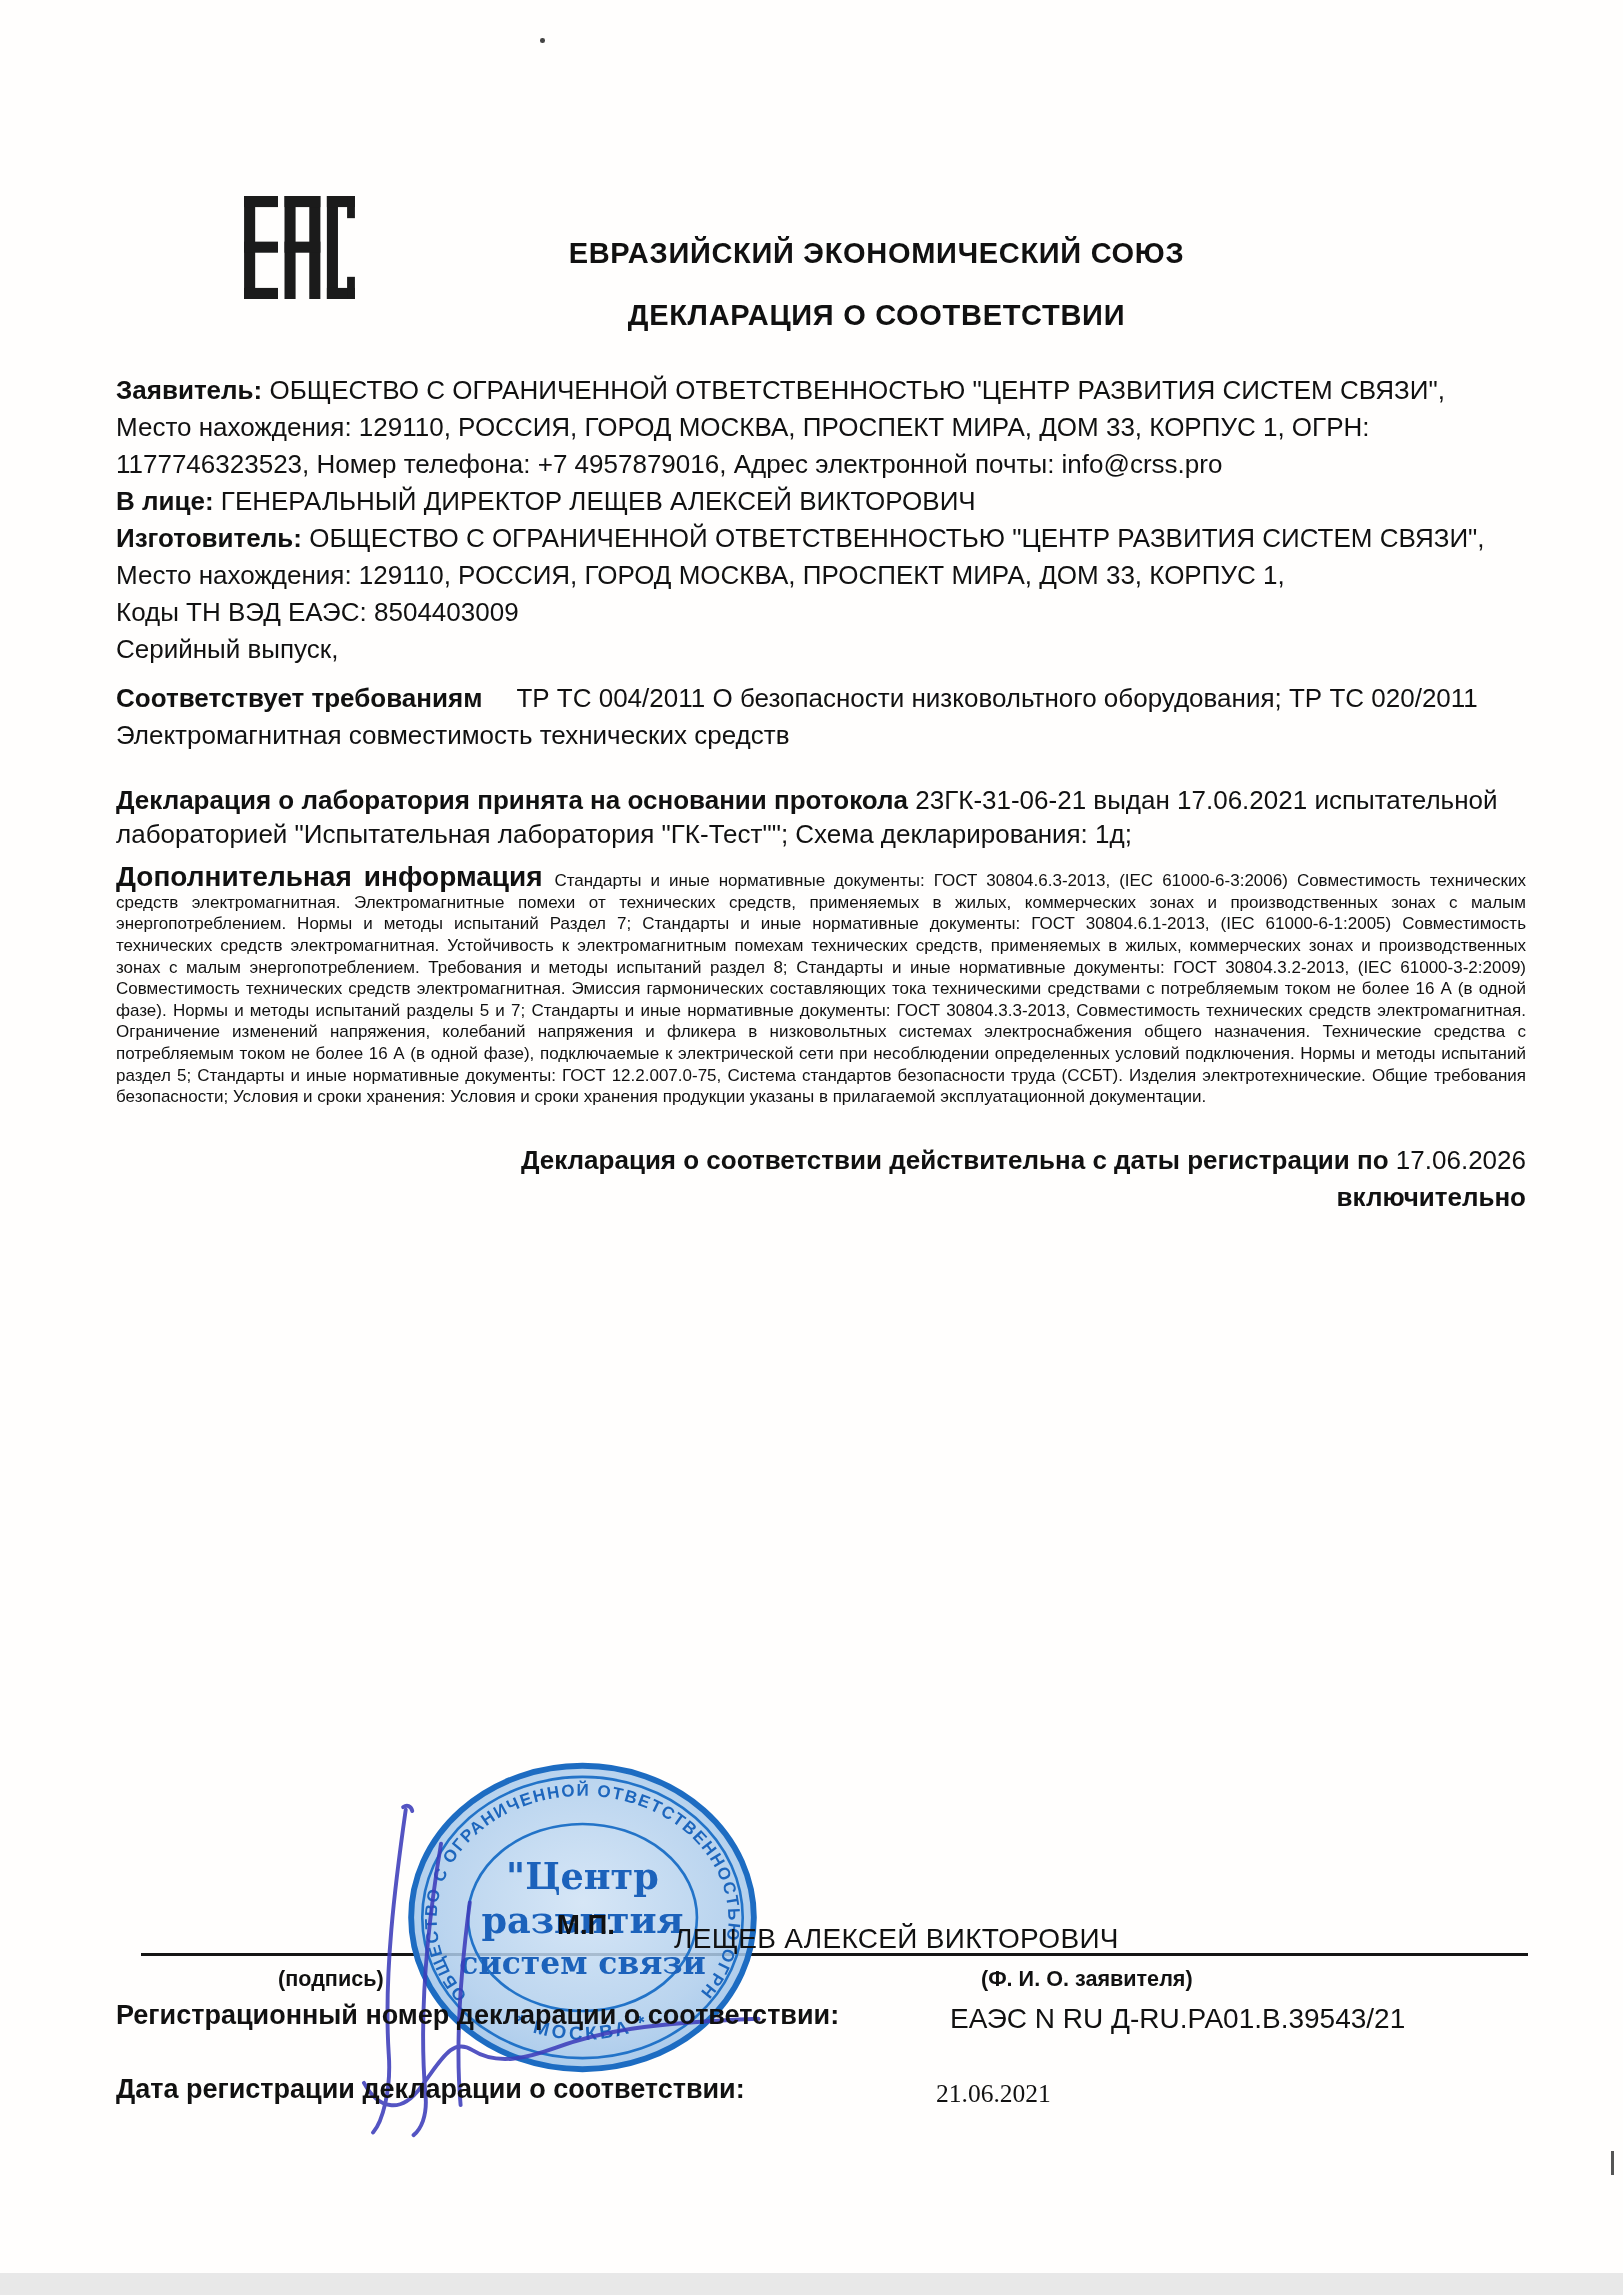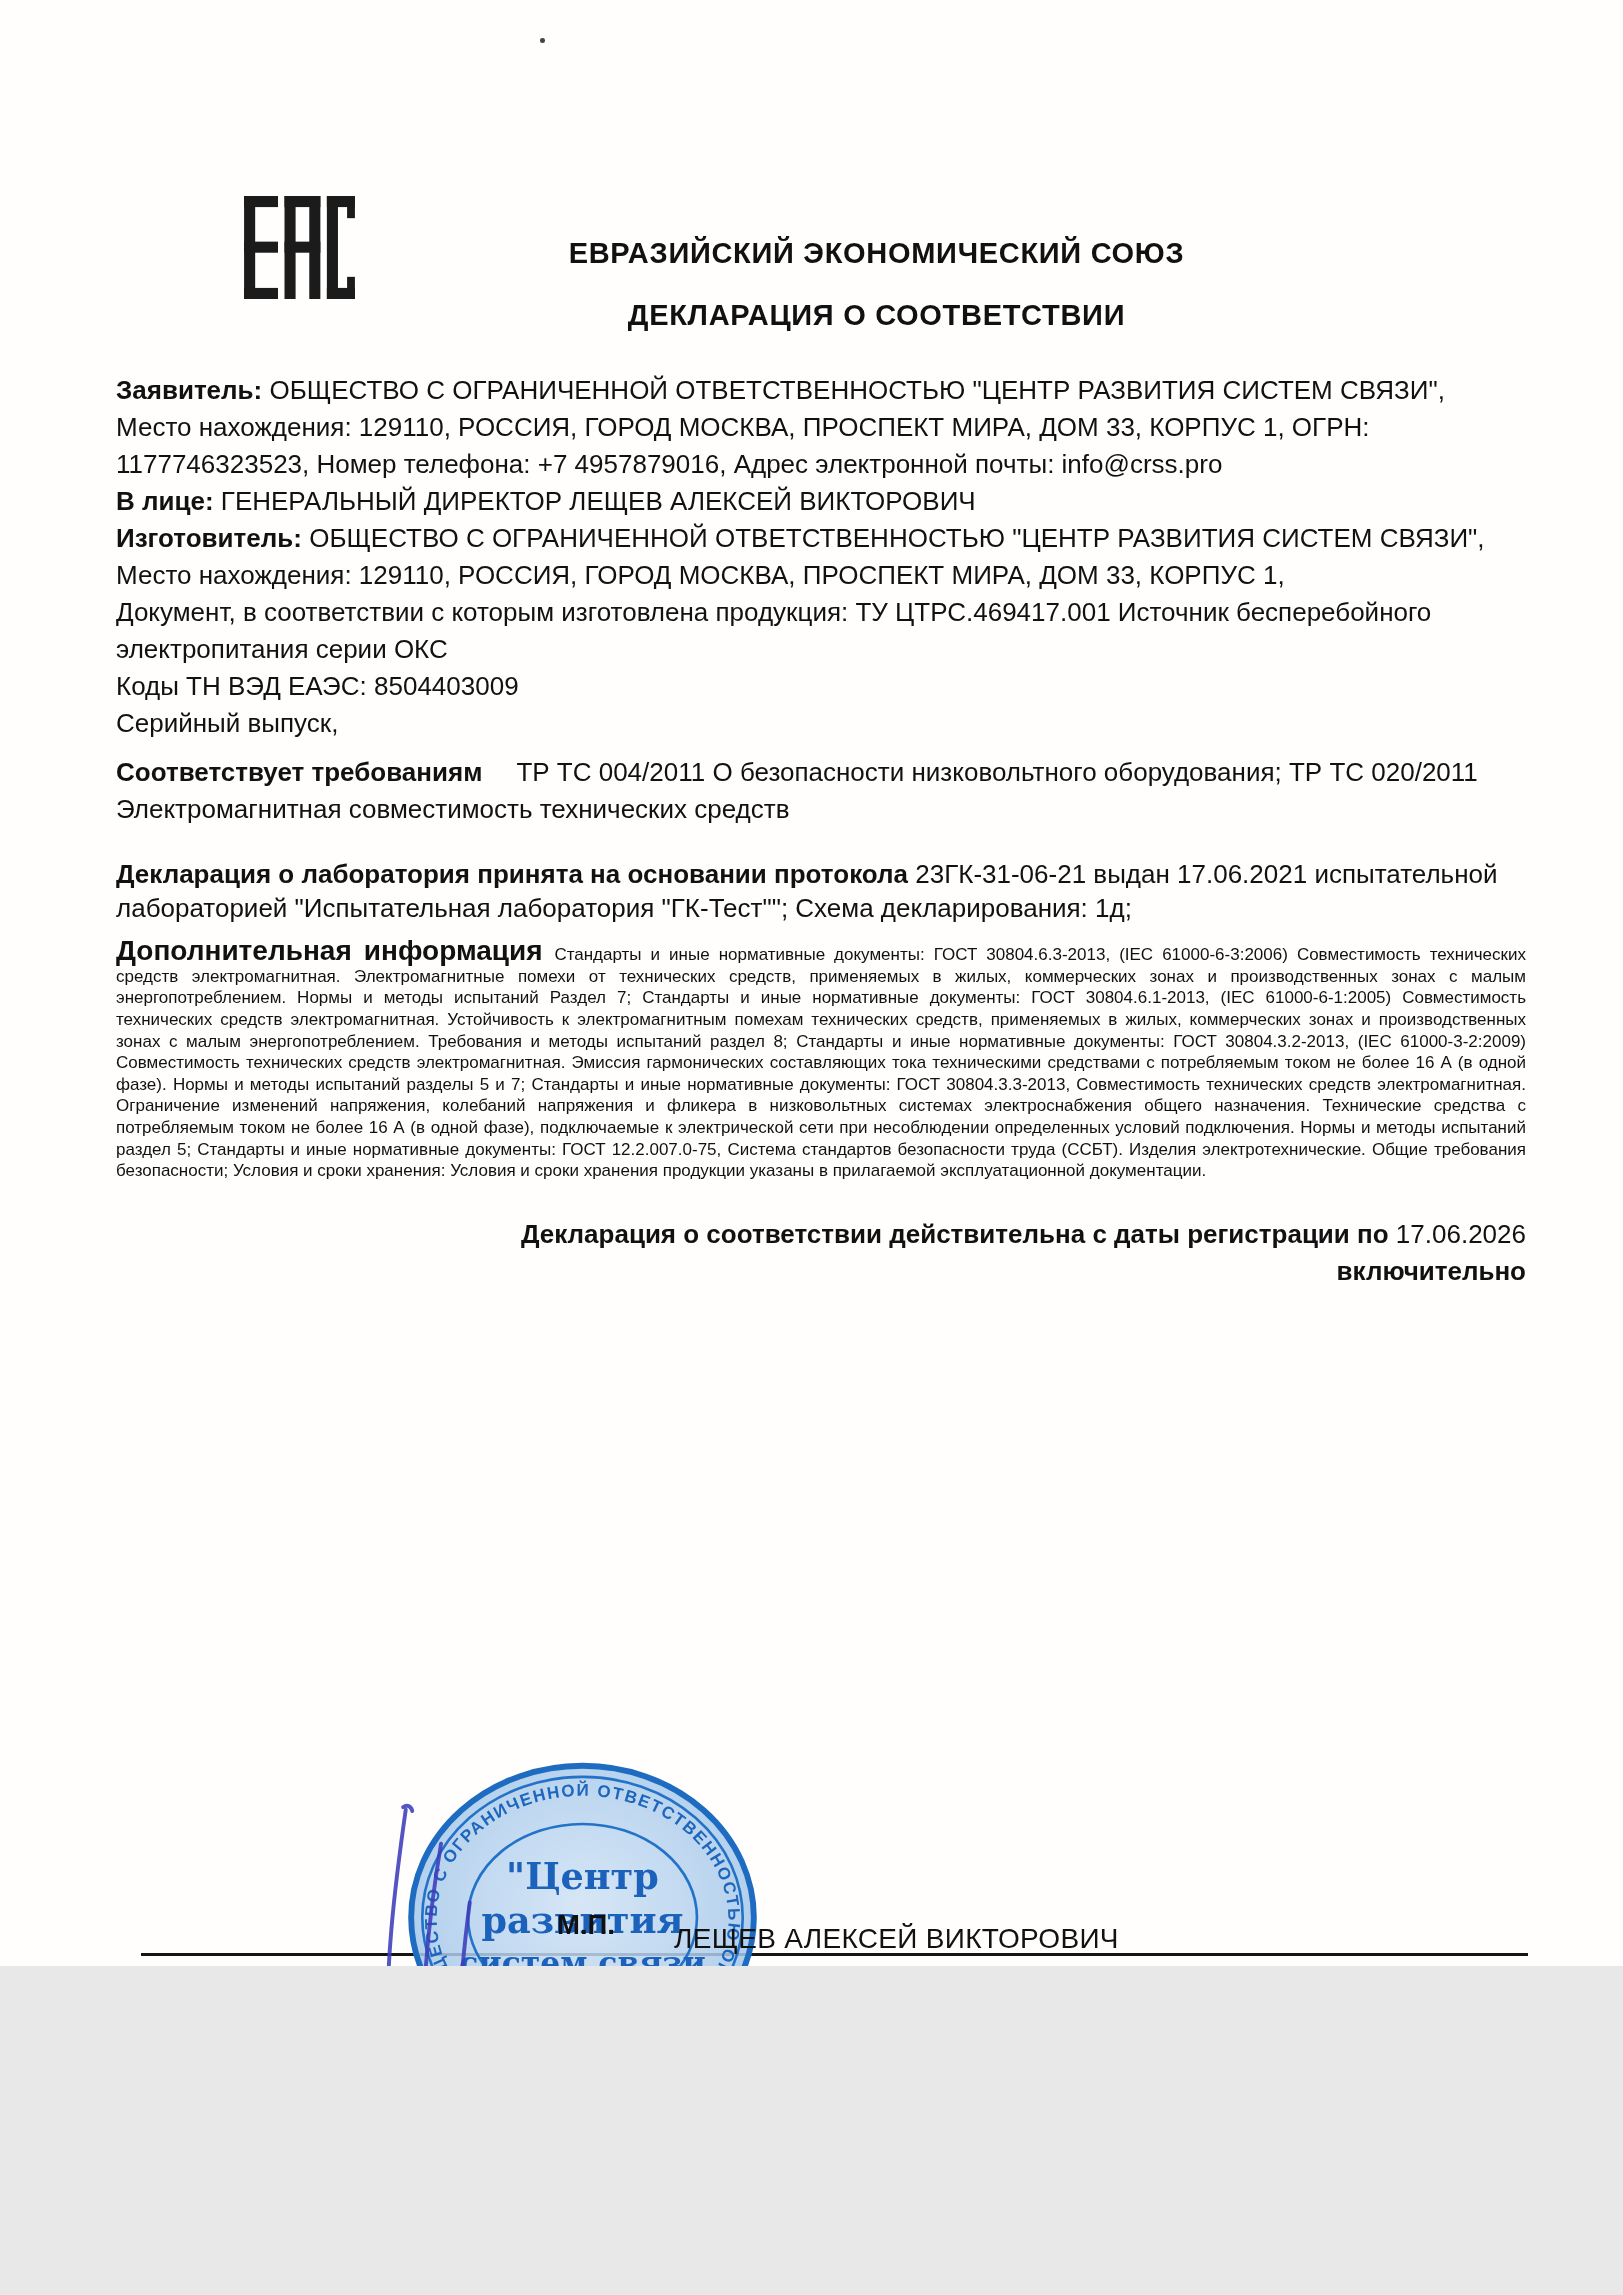--- a/index.html
+++ b/index.html
@@ -1,18 +1,18 @@
 <!DOCTYPE html>
 <html style="font-size:10.5px"><head>
 <meta charset="utf-8">
 <style>
   html,body{margin:0;padding:0;background:#e8e8e8;}
   .page{
     position:relative;
-    width:1624px;height:1966px;
+    width:1624px;height:2273px;
     background:#fffefd;
     font-family:"Liberation Sans","DejaVu Sans",sans-serif;
     color:#111;
     overflow:hidden;
   }
   
   .eac-logo{position:absolute;left:244px;top:196px;width:111px;height:103px;}
   
   .titles{position:absolute;left:366px;top:237px;width:1021px;text-align:center;}
   .title1{font-size:29px;font-weight:bold;letter-spacing:0.7px;}
@@ -81,21 +81,20 @@
 
   <div class="col">
 
     <p><b>Заявитель:</b><span> ОБЩЕСТВО С ОГРАНИЧЕННОЙ ОТВЕТСТВЕННОСТЬЮ "ЦЕНТР РАЗВИТИЯ СИСТЕМ СВЯЗИ", Место нахождения: 129110, РОССИЯ, ГОРОД МОСКВА, ПРОСПЕКТ МИРА, ДОМ 33, КОРПУС 1, ОГРН: 1177746323523, Номер телефона: +7 4957879016, Адрес электронной почты: info@crss.pro</span></p>
 
     <p><b>В лице:</b><span> ГЕНЕРАЛЬНЫЙ ДИРЕКТОР ЛЕЩЕВ АЛЕКСЕЙ ВИКТОРОВИЧ</span></p>
 
 
     <p><b>Изготовитель:</b><span> ОБЩЕСТВО С ОГРАНИЧЕННОЙ ОТВЕТСТВЕННОСТЬЮ "ЦЕНТР РАЗВИТИЯ СИСТЕМ СВЯЗИ", Место нахождения: 129110, РОССИЯ, ГОРОД МОСКВА, ПРОСПЕКТ МИРА, ДОМ 33, КОРПУС 1,</span></p>
 
-    <p><span>Документ, в соответствии с которым изготовлена продукция: ТУ ЦТРС.469417.001 Источник бесперебойного электропитания серии ОКС</span></p>
 
     <p><span>Коды ТН ВЭД ЕАЭС: 8504403009</span></p>
 
     <p><span>Серийный выпуск,</span></p>
 
     <p class="conforms"><b class="lbl">Соответствует требованиям</b><span>ТР ТС 004/2011 О безопасности низковольтного оборудования; ТР ТС 020/2011 Электромагнитная совместимость технических средств</span></p>
 
     <p class="basis"><b>Декларация о лаборатория принята на основании протокола</b><span> 23ГК-31-06-21 выдан 17.06.2021 испытательной лабораторией "Испытательная лаборатория "ГК-Тест""; Схема декларирования: 1д;</span></p>
 
     <p class="addinfo"><span class="biglbl">Дополнительная информация</span><span>Стандарты и иные нормативные документы: ГОСТ 30804.6.3-2013, (IEC 61000-6-3:2006) Совместимость технических средств электромагнитная. Электромагнитные помехи от технических средств, применяемых в жилых, коммерческих зонах и производственных зонах с малым энергопотреблением. Нормы и методы испытаний Раздел 7; Стандарты и иные нормативные документы: ГОСТ 30804.6.1-2013, (IEC 61000-6-1:2005) Совместимость технических средств электромагнитная. Устойчивость к электромагнитным помехам технических средств, применяемых в жилых, коммерческих зонах и производственных зонах с малым энергопотреблением. Требования и методы испытаний раздел 8; Стандарты и иные нормативные документы: ГОСТ 30804.3.2-2013, (IEC 61000-3-2:2009) Совместимость технических средств электромагнитная. Эмиссия гармонических составляющих тока техническими средствами с потребляемым током не более 16 А (в одной фазе). Нормы и методы испытаний разделы 5 и 7; Стандарты и иные нормативные документы: ГОСТ 30804.3.3-2013, Совместимость технических средств электромагнитная. Ограничение изменений напряжения, колебаний напряжения и фликера в низковольтных системах электроснабжения общего назначения. Технические средства с потребляемым током не более 16 А (в одной фазе), подключаемые к электрической сети при несоблюдении определенных условий подключения. Нормы и методы испытаний раздел 5; Стандарты и иные нормативные документы: ГОСТ 12.2.007.0-75, Система стандартов безопасности труда (ССБТ). Изделия электротехнические. Общие требования безопасности; Условия и сроки хранения: Условия и сроки хранения продукции указаны в прилагаемой эксплуатационной документации.</span></p>

